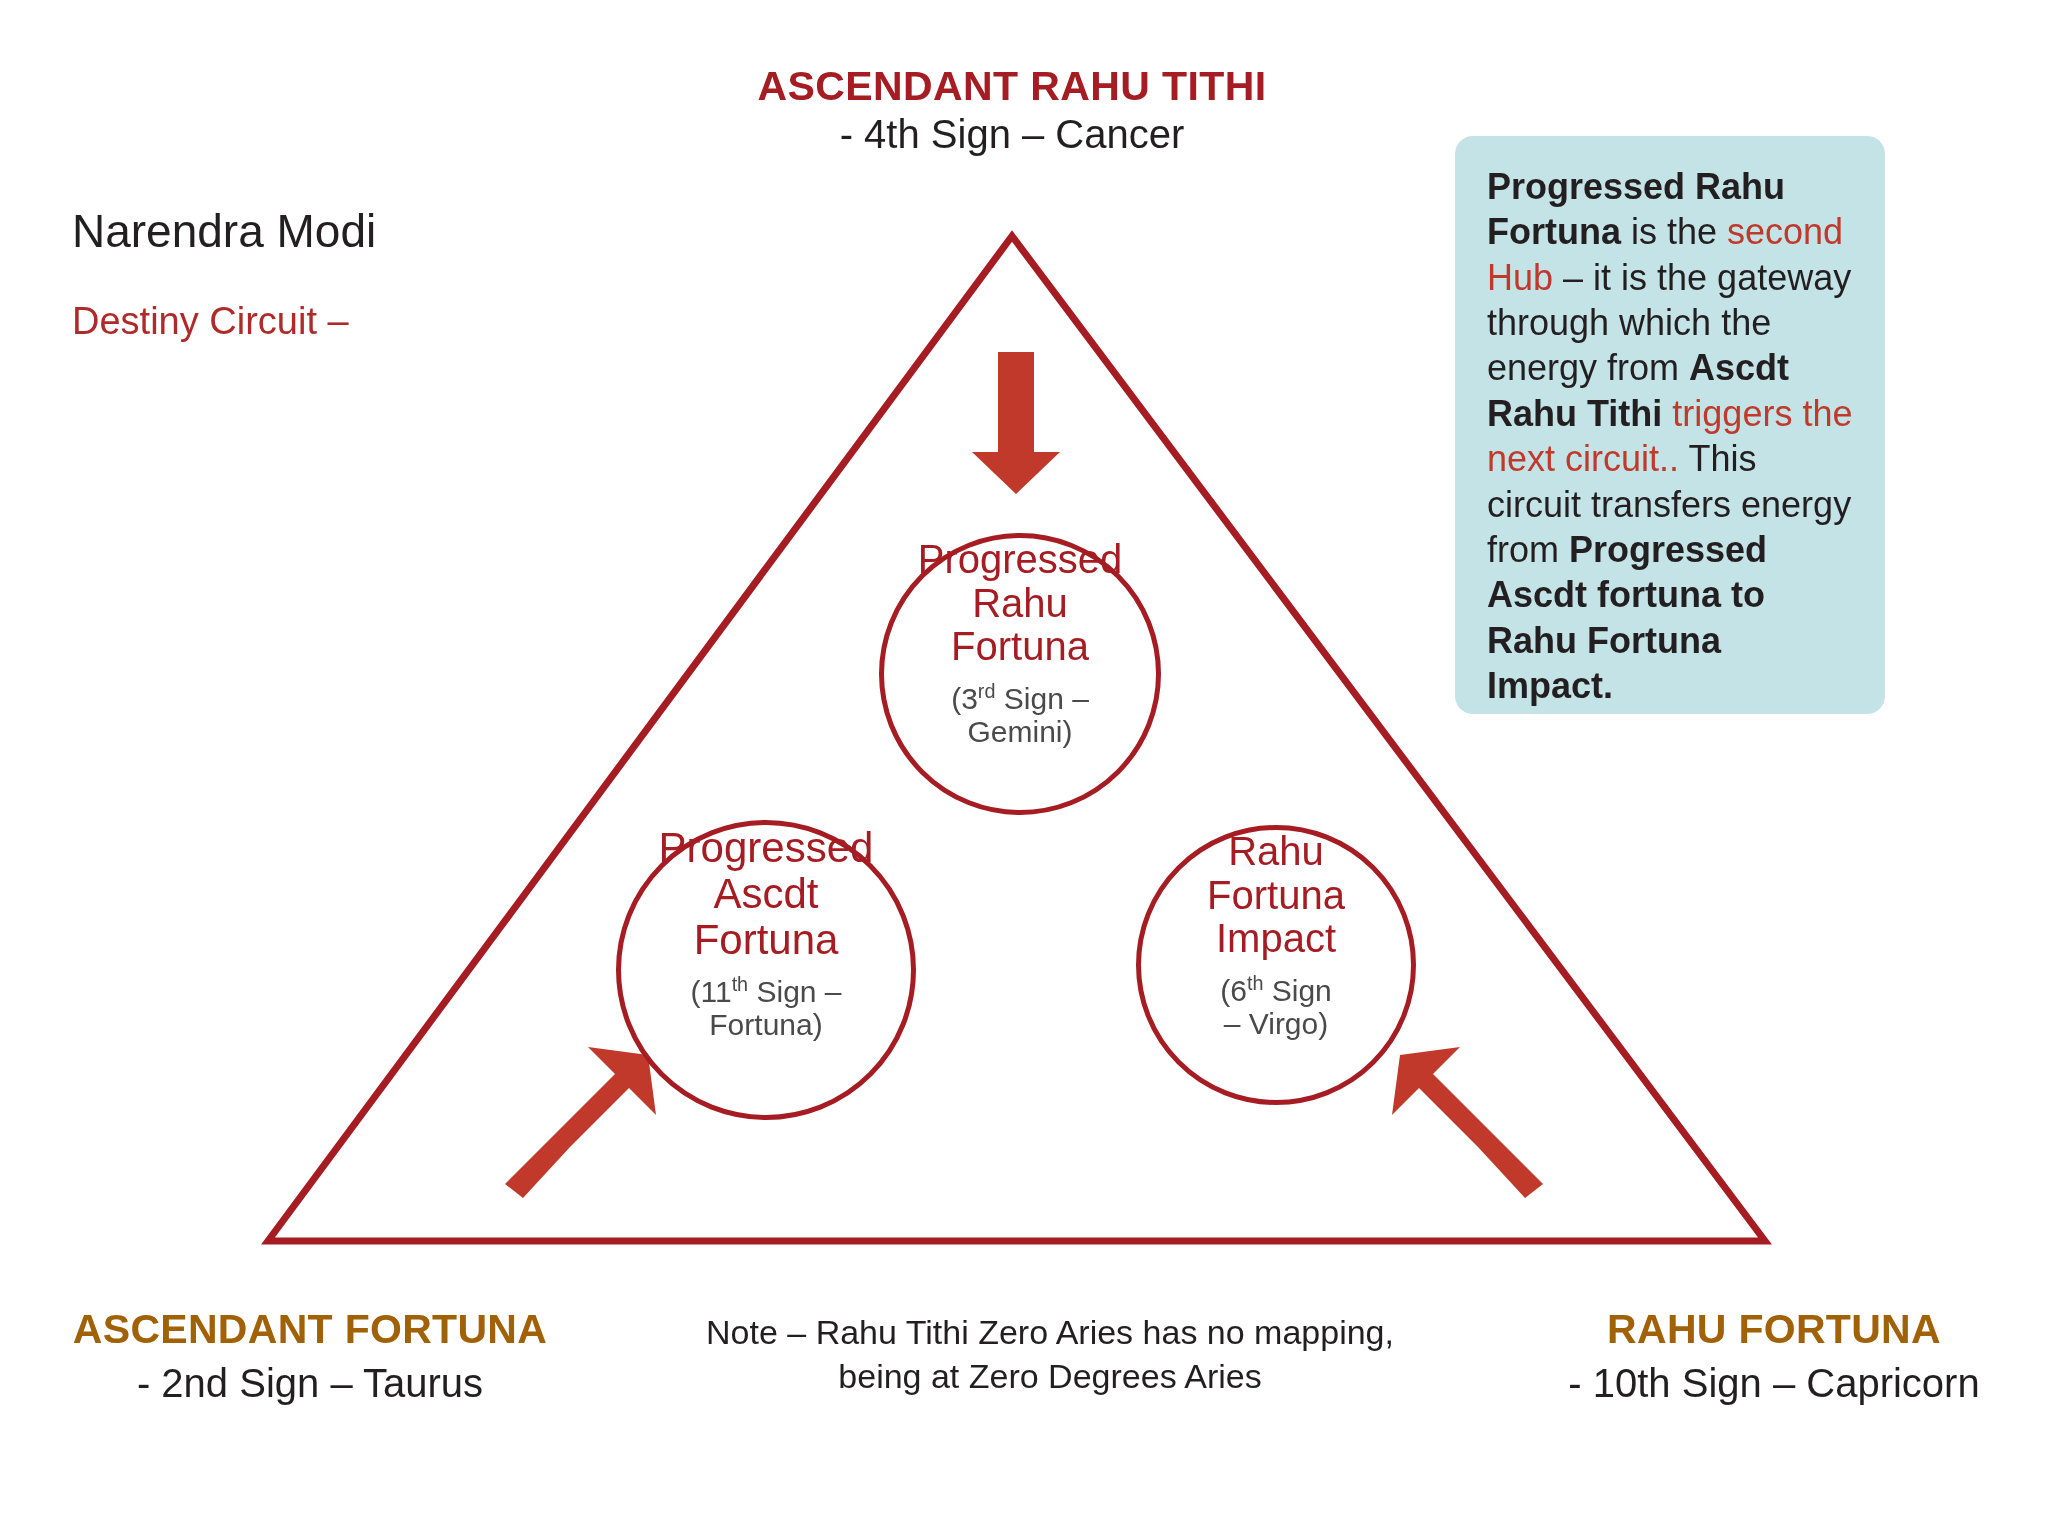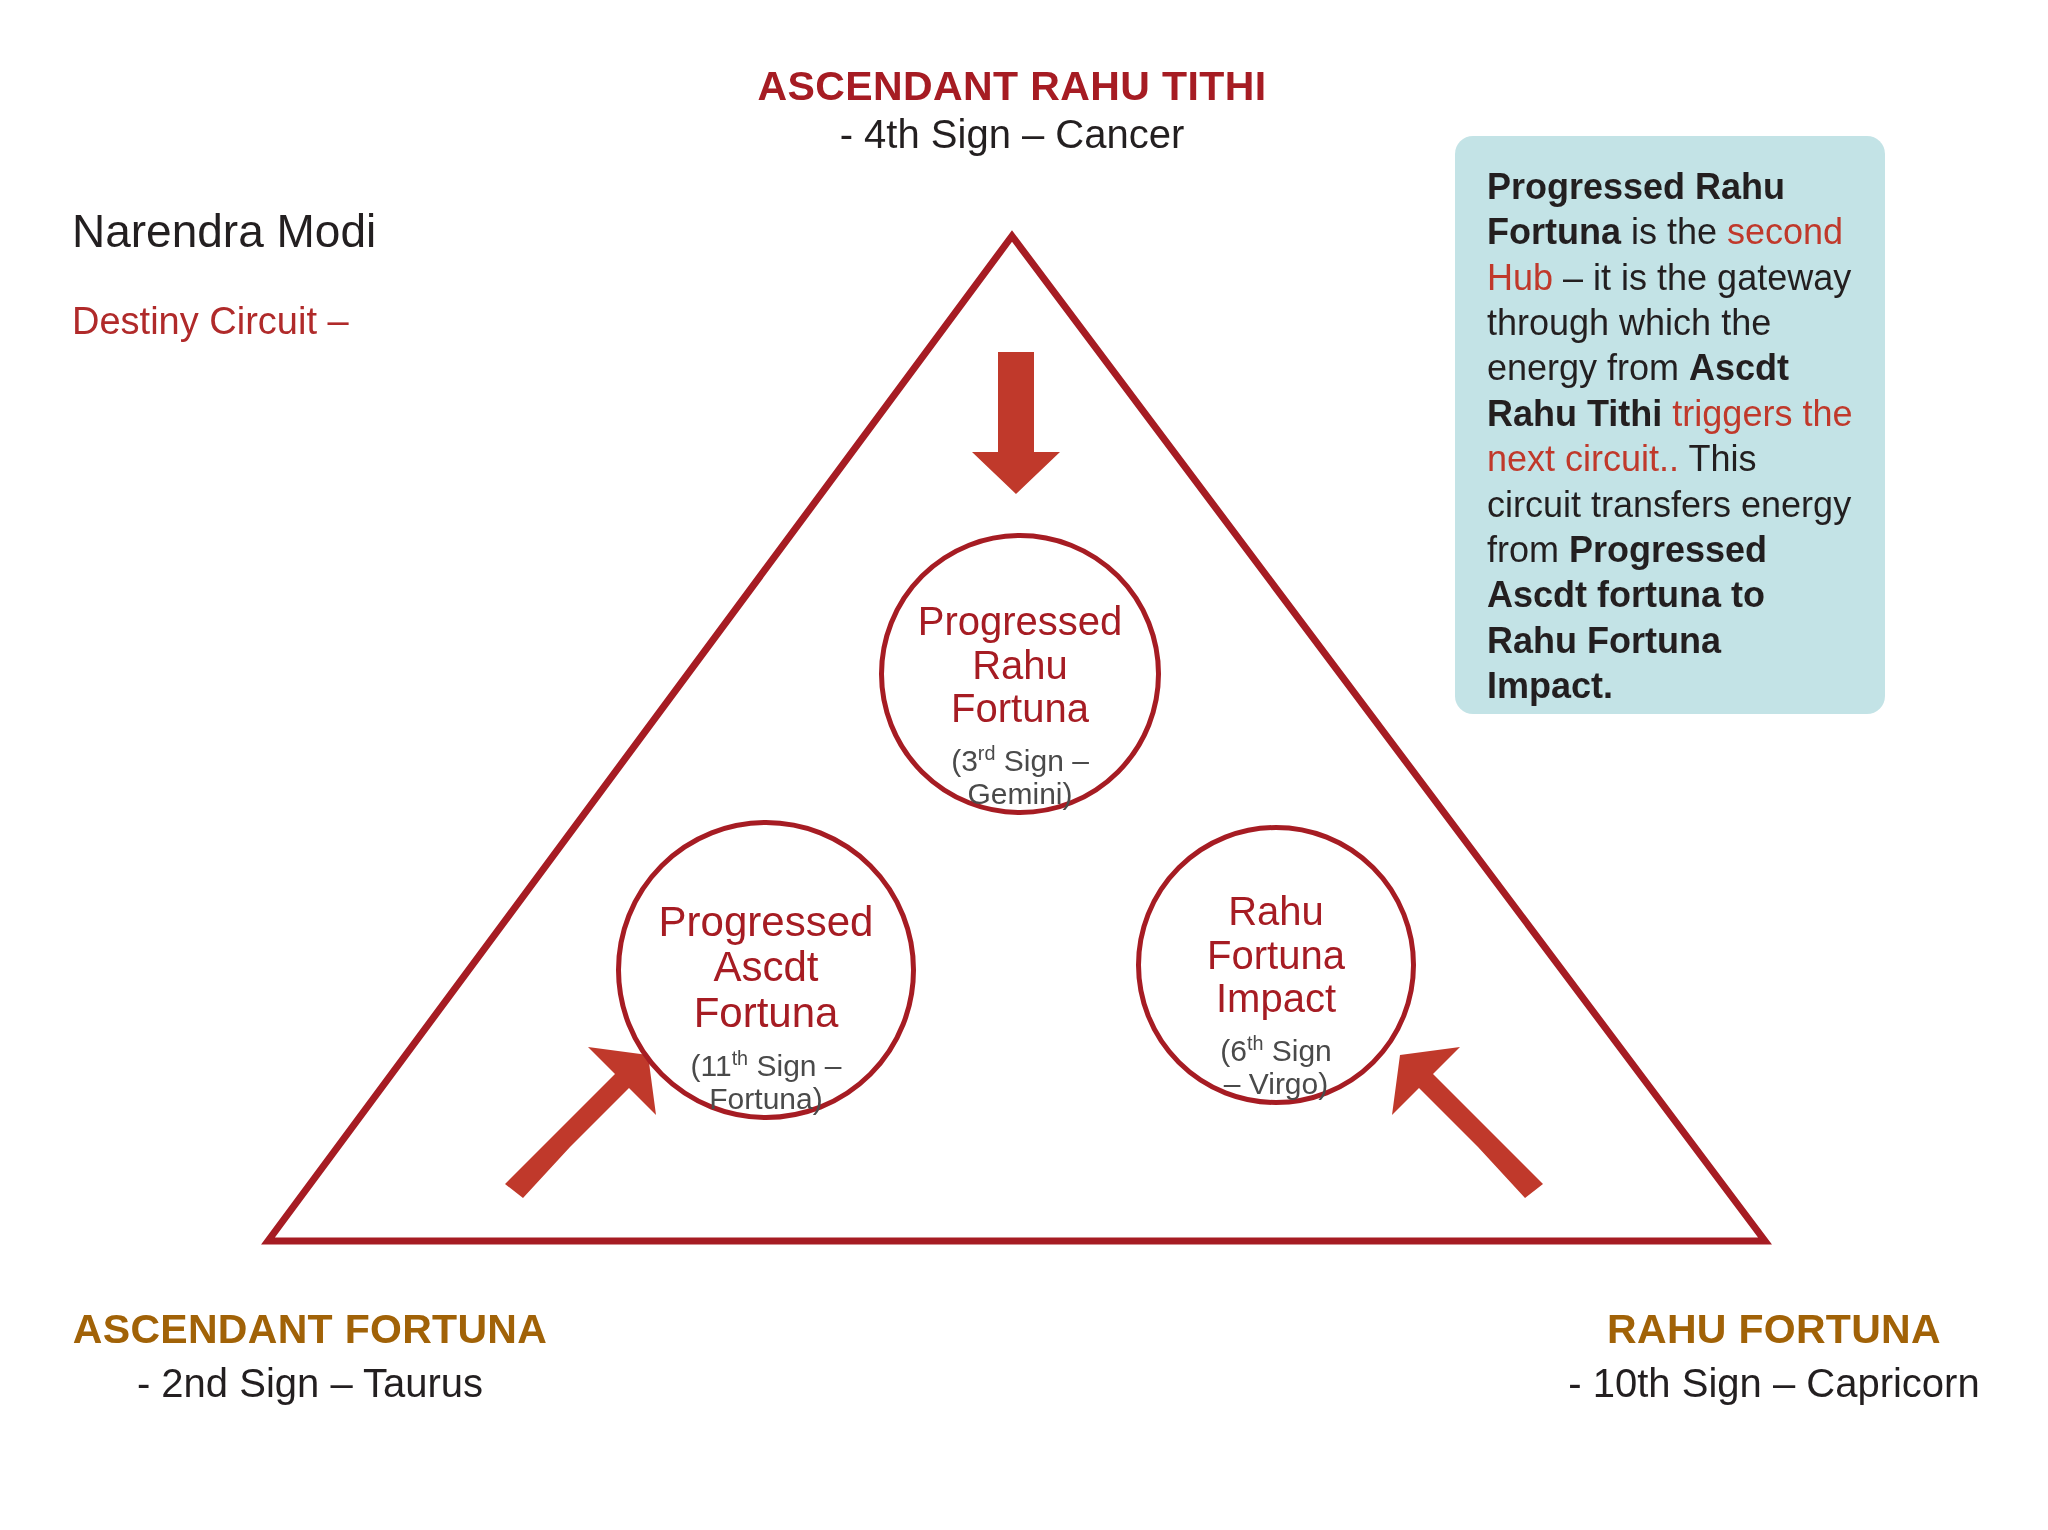--- a/index.html
+++ b/index.html
@@ -53,21 +53,21 @@
     font-size:36px; line-height:1.26; color:#231f20; font-weight:400;
   }
   #info-text .b{font-weight:bold;color:#231f20;}
   #info-text .r{color:#C0392B;font-weight:400;}
 
   
   .node{
     position:absolute; border-radius:50%;
     border:5px solid #A61C23; background:transparent;
     display:flex; flex-direction:column;
-    align-items:center; justify-content:flex-end;
+    align-items:center; justify-content:flex-start;
     box-sizing:border-box; text-align:center;
   }
   .node-title{
     color:#A61C23; font-weight:400; line-height:1.09;
   }
   .node-sub{
     color:#4a4a4a; line-height:1.1; margin-top:12px; font-weight:400;
   }
   .node-sub sup{font-size:.66em; vertical-align:super;}
 
@@ -179,14 +179,18 @@
   <div class="abs" id="label-bl">
     <div class="corner-title">ASCENDANT FORTUNA</div>
     <div class="corner-sub">- 2nd Sign – Taurus</div>
   </div>
 
   <div class="abs" id="label-br">
     <div class="corner-title">RAHU FORTUNA</div>
     <div class="corner-sub">- 10th Sign – Capricorn</div>
   </div>
 
+  <div class="abs" id="bottom-note">
+    <div>Note – Rahu Tithi Zero Aries has no mapping,</div>
+    <div>being at Zero Degrees Aries</div>
+  </div>
 
 </div>
 
 </body></html>

